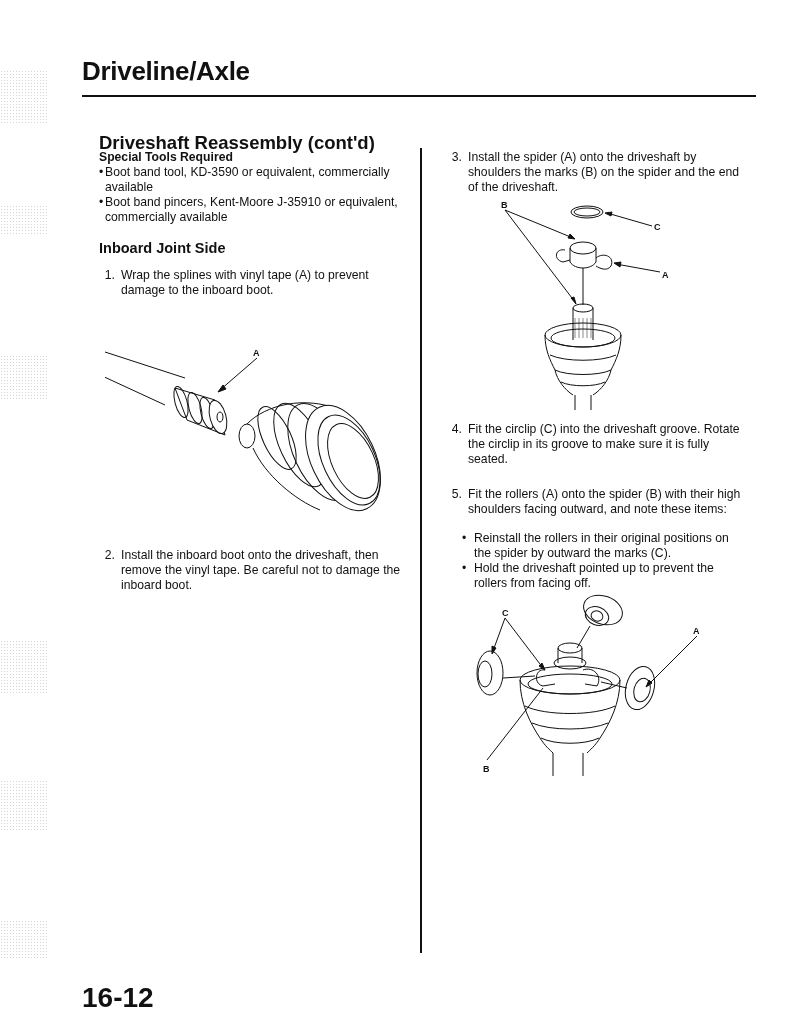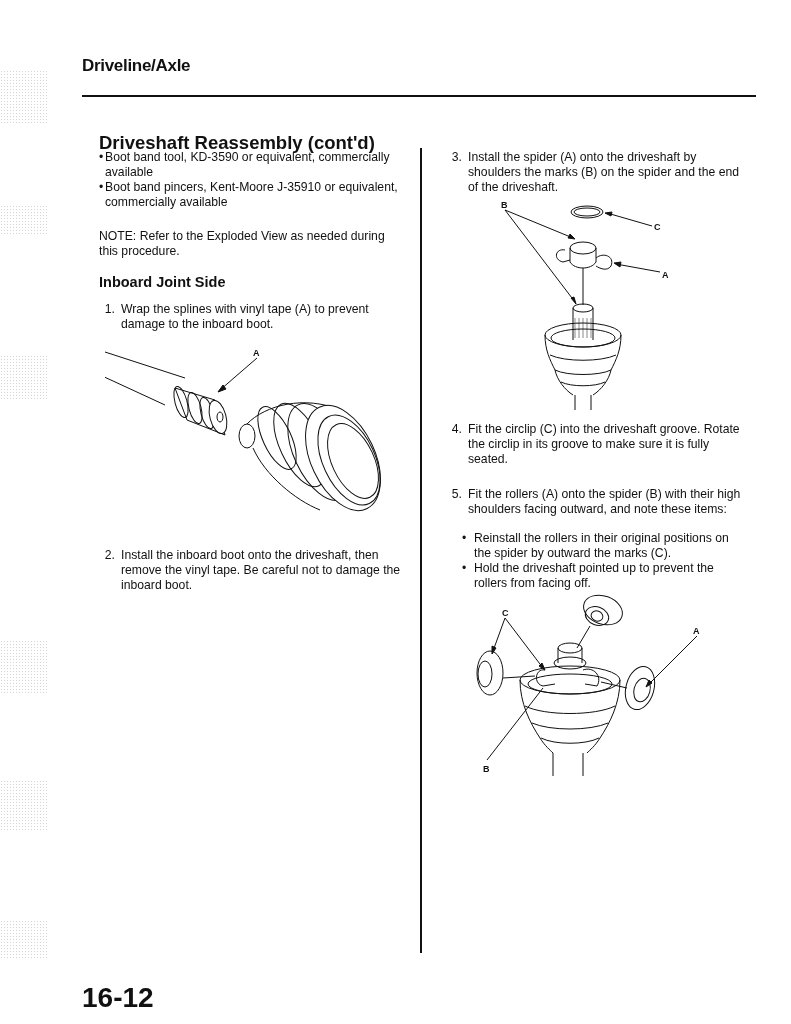--- a/index.html
+++ b/index.html
@@ -1,21 +1,21 @@
 <!DOCTYPE html>
 <html><head>
 <meta charset="utf-8">
 <style>
   html, body { margin:0; padding:0; background:#fff; }
   body { width:791px; height:1024px; position:relative; overflow:hidden; color:#111;
          font-family:"Liberation Sans", sans-serif; }
   .scan-edge { position:absolute; left:0; width:48px; opacity:.35;
     background-image: radial-gradient(#888 0.6px, transparent 0.8px);
     background-size:3px 3px; }
-  .chapter-title { position:absolute; left:82px; top:56px; font-size:17px; font-weight:bold;
+  .chapter-title { position:absolute; left:82px; top:56px; font-size:26px; font-weight:bold;
     letter-spacing:-0.3px; }
   .rule { position:absolute; left:82px; top:95px; width:674px; height:2px; background:#111; }
   .section-title { position:absolute; left:99px; top:108px; font-size:18.5px; font-weight:bold;margin-top:24px; }
   .col { position:absolute; font-size:12.2px; line-height:15px; }
   .col-left { left:99px; top:150px; width:305px; }
   .col-right { left:446px; top:150px; width:300px; }
   .col-divider { position:absolute; left:420px; top:148px; width:2px; height:805px; background:#111; }
   .bold-label { font-weight:bold; }
   .bullet { display:flex; }
   .bullet .dot { width:6px; flex:0 0 6px; }
@@ -39,29 +39,29 @@
 <div class="scan-edge" style="top:355px;height:45px;"></div>
 <div class="scan-edge" style="top:640px;height:55px;"></div>
 <div class="scan-edge" style="top:780px;height:50px;"></div>
 <div class="scan-edge" style="top:920px;height:40px;"></div>
 
 <div class="chapter-title">Driveline/Axle</div>
 <div class="rule"></div>
 <div class="section-title">Driveshaft Reassembly (cont'd)</div>
 
 <div class="col col-left">
+  <div class="bold-label">Special Tools Required</div>
   <div class="bullet">
     <span class="dot">•</span>
     <span>Boot band tool, KD-3590 or equivalent, commercially available</span>
   </div>
   <div class="bullet">
     <span class="dot">•</span>
     <span>Boot band pincers, Kent-Moore J-35910 or equivalent, commercially available</span>
   </div>
-  <div class="note">NOTE: Refer to the Exploded View as needed during this procedure.</div>
   <div class="subhead">Inboard Joint Side</div>
   <div class="step" style="margin-top:12px;">
     <span class="num">1.</span>
     <span class="body">Wrap the splines with vinyl tape (A) to prevent damage to the inboard boot.</span>
   </div>
 </div>
 
 <div class="fig" style="left:105px;top:340px;">
   <svg width="290" height="200" viewBox="0 0 290 200">
     <g fill="none" stroke="#111" stroke-width="1">

